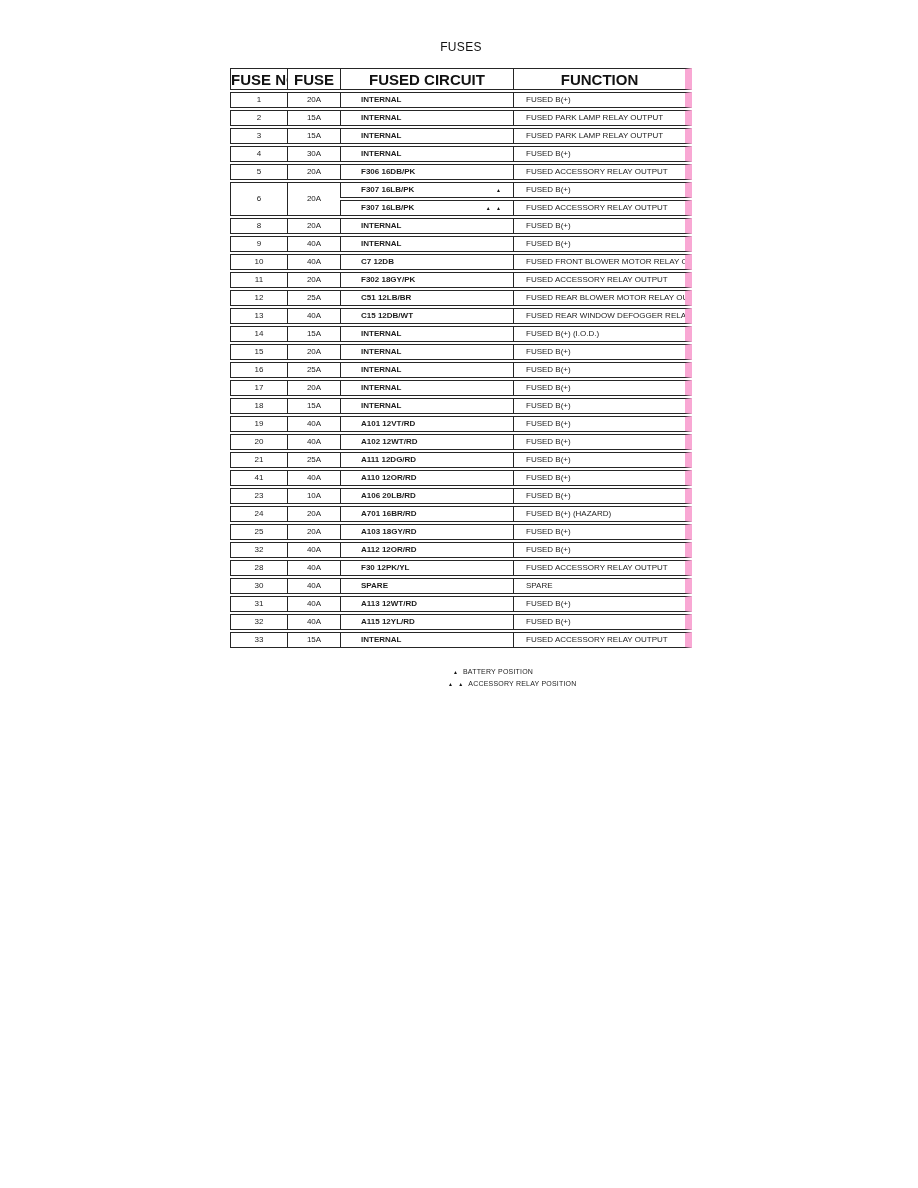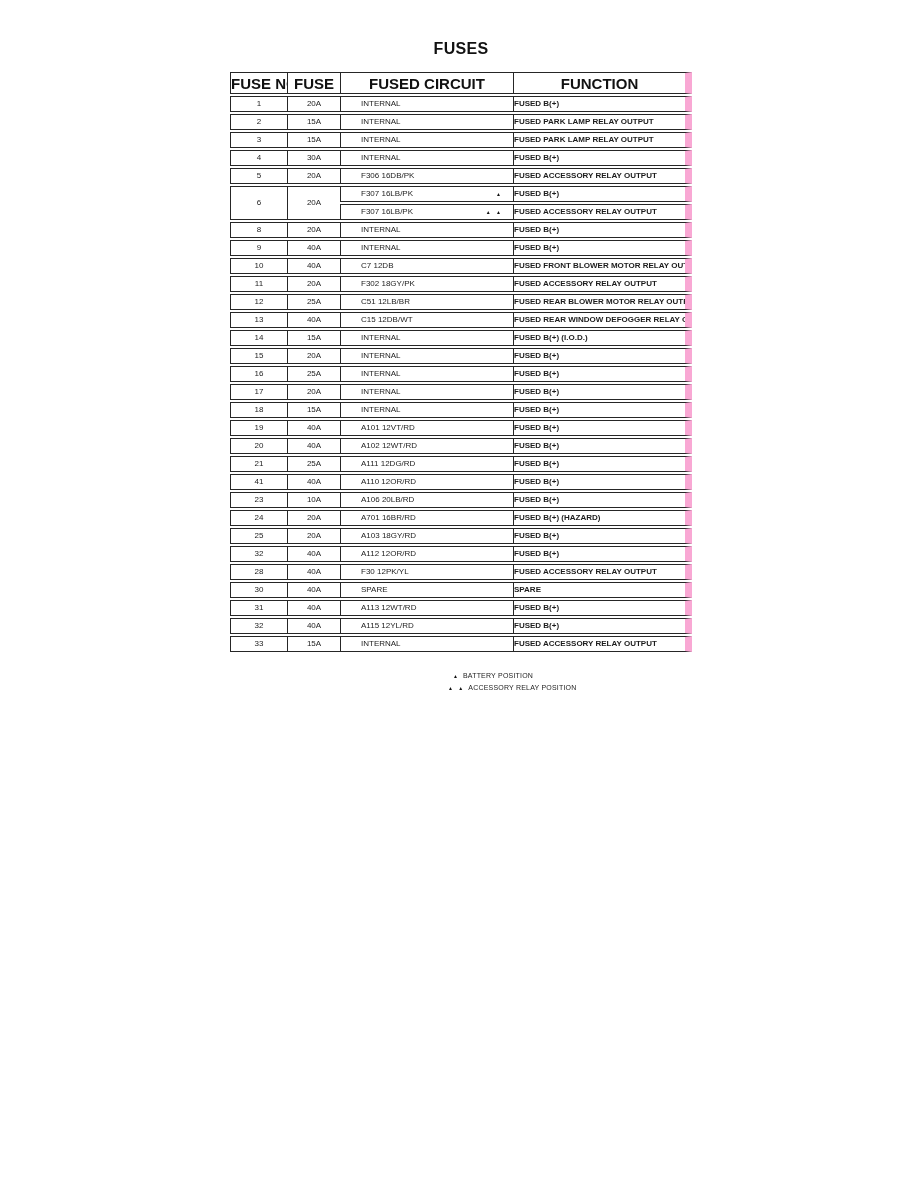--- a/index.html
+++ b/index.html
@@ -9,22 +9,22 @@
     font-family: "Liberation Sans", sans-serif;
     color: #1a1a1a;
     -webkit-font-smoothing: antialiased;
   }
   .page { position: relative; width: 918px; height: 1188px; overflow: hidden; }
   .content { position: absolute; left: 230px; top: 40px; width: 462px; }
 
   .title {
     width: 462px;
     text-align: center;
-    font-size: 16px;
-    font-weight: bold;
+    font-size: 12px;
+    font-weight: normal;
     letter-spacing: 0.3px;
     color: #111;
     margin-bottom: 12px;
   }
 
   table.fuse-table {
     border-collapse: separate;
     border-spacing: 0 2px;
     width: 462px;
     table-layout: fixed;
@@ -52,30 +52,30 @@
     text-align: center;
     color: #111;
   }
   td {
     height: 14px;
     font-size: 8px;
     line-height: 14px;
     color: #1c1c1c;
   }
   td.fuse-no, td.amps { text-align: center; }
-  td.circuit { padding-left: 20px; position: relative; }
+  td.circuit { padding-left: 20px; position: relative; font-weight: bold; }
   td.circuit .marker {
     position: absolute;
     right: 10px; top: 0;
     font-size: 5px;
     line-height: 14px;
     letter-spacing: 2px;
     color: #111;
   }
-  td.func { padding-left: 0; font-weight: bold; }
+  td.func { padding-left: 12px; }
 
   .footnotes {
     margin-top: 16px;
     margin-left: 218px;
     font-size: 7px;
     line-height: 11px;
     color: #1c1c1c;
     letter-spacing: 0.2px;
   }
   .footnotes .fn-marker { font-size: 5px; letter-spacing: 2px; margin-right: 3px; color: #111; }

